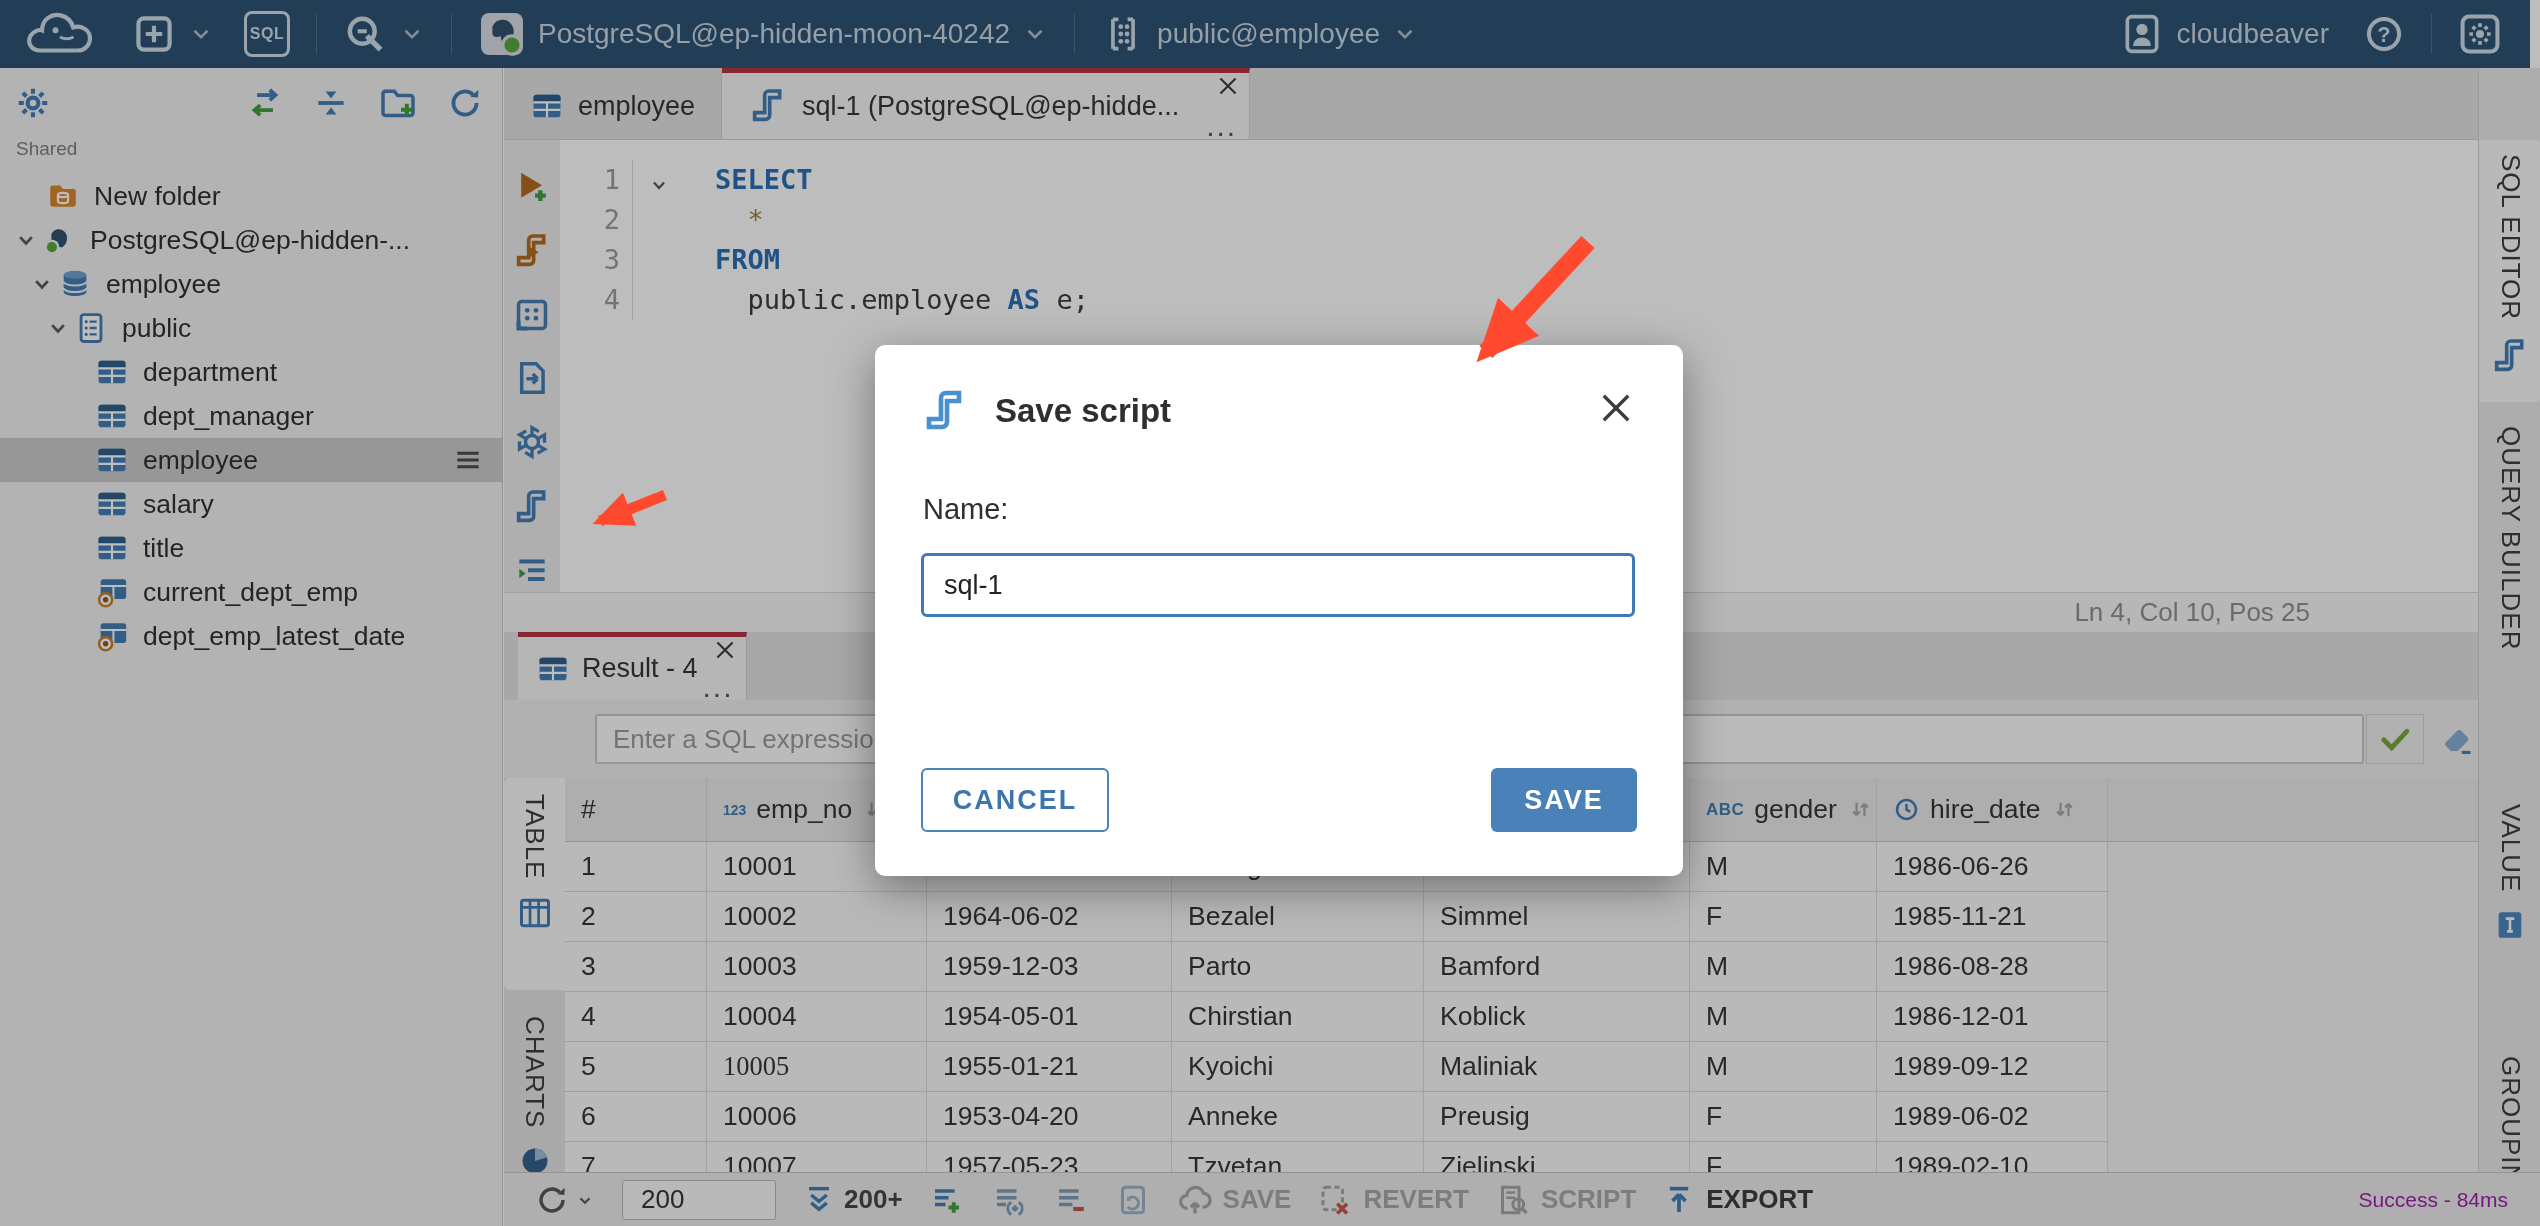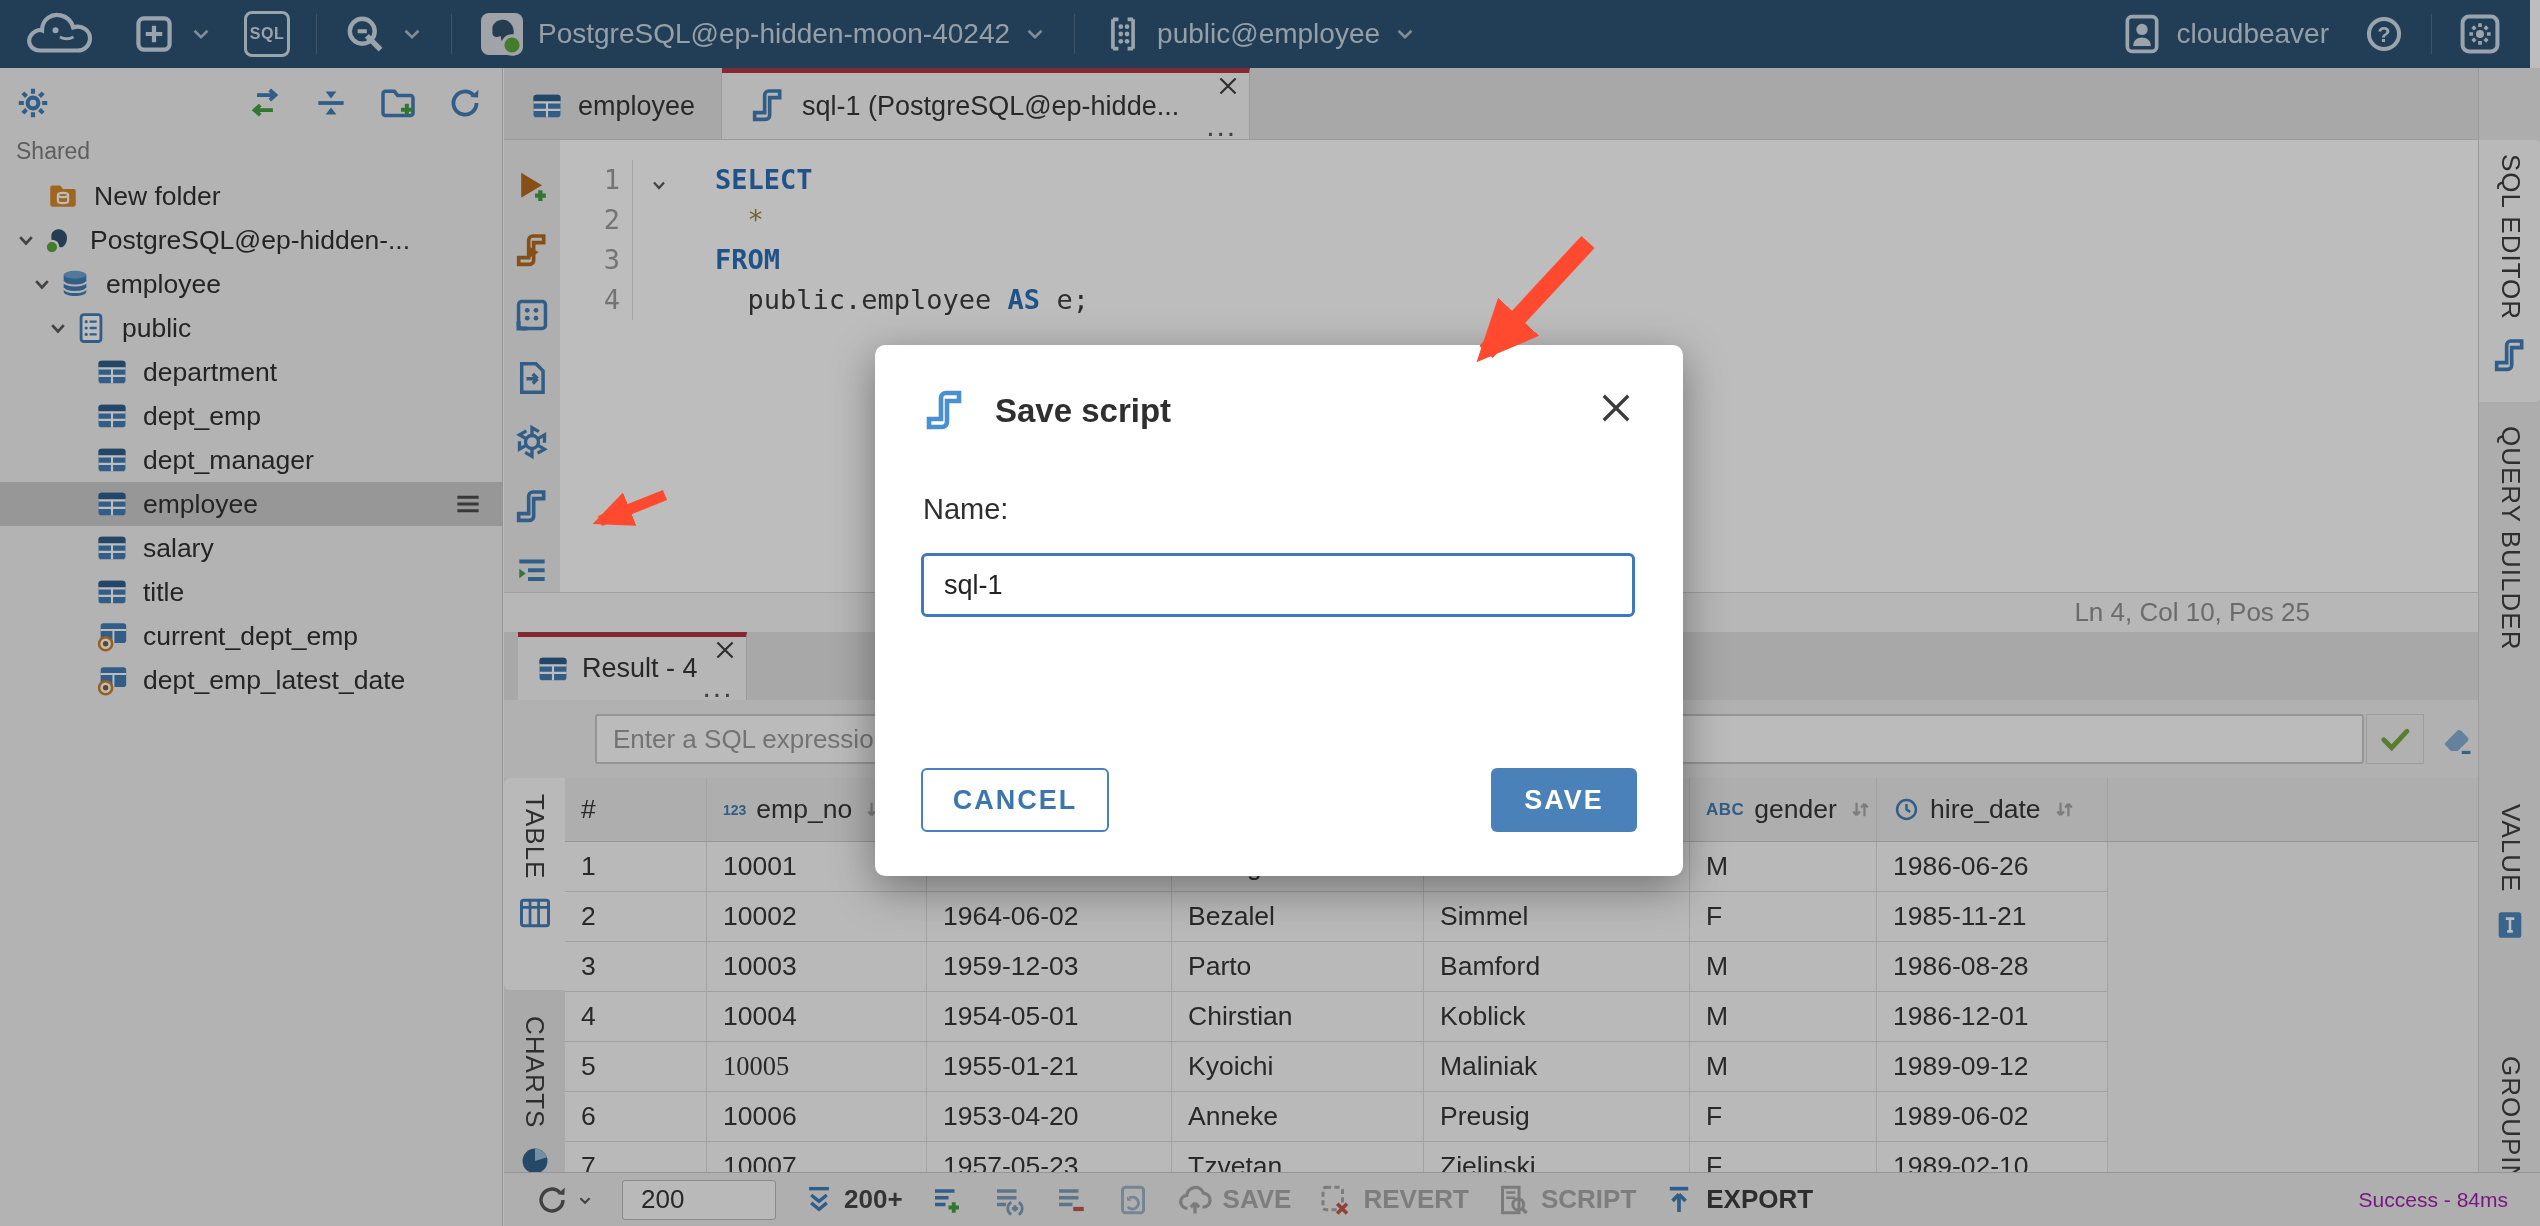--- a/index.html
+++ b/index.html
@@ -16,21 +16,21 @@
   .tb-label { font-size:28px; color:#c9d6e1; white-space:nowrap; }
   .sql-badge { width:46px; height:46px; border:3px solid #cfdde8; border-radius:8px;
                display:flex; align-items:center; justify-content:center;
                font-size:16px; font-weight:bold; letter-spacing:.5px; color:#cfdde8; }
   .spacer { flex:1; }
 
   
   .sidebar { position:absolute; left:0; top:68px; width:503px; bottom:0; background:#f2f2f2;
              border-right:1px solid #c6c6c6; z-index:1; }
   .sb-toolbar { height:70px; display:flex; align-items:center; padding:0 18px 0 14px; gap:28px; }
-  .sb-section { padding-left:16px; font-size:23px; color:#7d7d7d; height:36px; }
+  .sb-section { padding-left:16px; font-size:19px; color:#7d7d7d; height:36px; }
   .trow { height:44px; display:flex; align-items:center; font-size:26.5px; color:#2e2e2e; white-space:nowrap; }
   .trow.sel { background:#cbcbcb; }
   .trow .chev { width:32px; }
   .trow .ti { width:34px; margin-right:14px; }
   .tlabel { overflow:hidden; text-overflow:ellipsis; flex:1; }
   .trow .ham { margin-right:18px; }
 
   
   .main { position:absolute; left:504px; top:68px; right:62px; bottom:0; background:#fff; z-index:1; }
   .tabbar { position:absolute; left:0; right:0; top:0; height:72px; background:#e3e3e3;
@@ -342,30 +342,20 @@
       </div>
       <div class="trow" style="padding-left: 95px;">
         <span class="icw ti">
           <svg viewBox="0 0 24 24" width="34" height="34">
             <rect x="2.5" y="4" width="19" height="16" rx="2" fill="#3f7cb6"></rect>
             <rect x="2.5" y="4" width="19" height="5.4" rx="2" fill="#2e5d8a"></rect>
             <path d="M2.5 9.4h19M12 9.4V20M2.5 14.7h19" stroke="#fff" stroke-width="1.5"></path>
           </svg>
         </span>
         <span class="tlabel">department</span>
-      </div>
-      <div class="trow" style="padding-left: 95px;">
-        <span class="icw ti">
-          <svg viewBox="0 0 24 24" width="34" height="34">
-            <rect x="2.5" y="4" width="19" height="16" rx="2" fill="#3f7cb6"></rect>
-            <rect x="2.5" y="4" width="19" height="5.4" rx="2" fill="#2e5d8a"></rect>
-            <path d="M2.5 9.4h19M12 9.4V20M2.5 14.7h19" stroke="#fff" stroke-width="1.5"></path>
-          </svg>
-        </span>
-        <span class="tlabel">dept_emp</span>
       </div>
       <div class="trow" style="padding-left: 95px;">
         <span class="icw ti">
           <svg viewBox="0 0 24 24" width="34" height="34">
             <rect x="2.5" y="4" width="19" height="16" rx="2" fill="#3f7cb6"></rect>
             <rect x="2.5" y="4" width="19" height="5.4" rx="2" fill="#2e5d8a"></rect>
             <path d="M2.5 9.4h19M12 9.4V20M2.5 14.7h19" stroke="#fff" stroke-width="1.5"></path>
           </svg>
         </span>
         <span class="tlabel">dept_manager</span>

